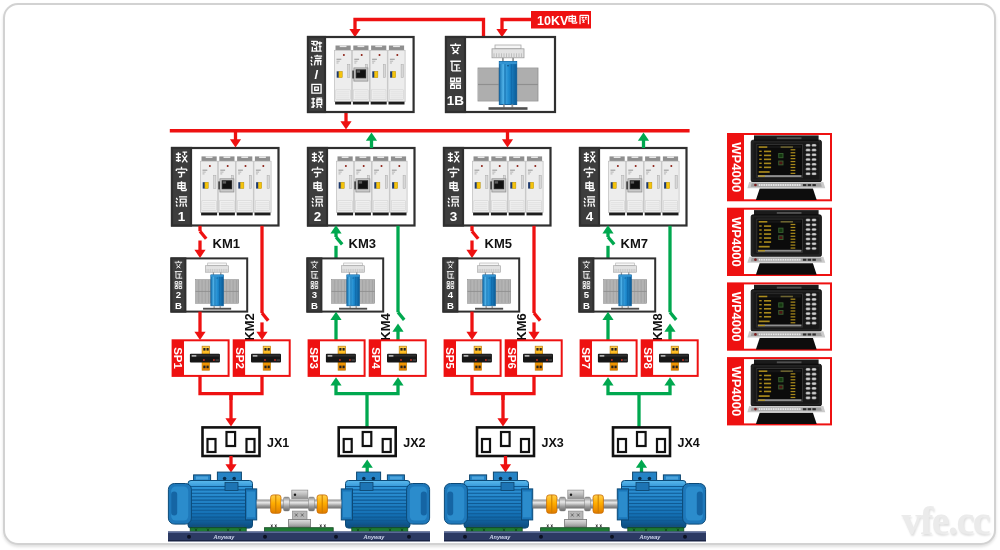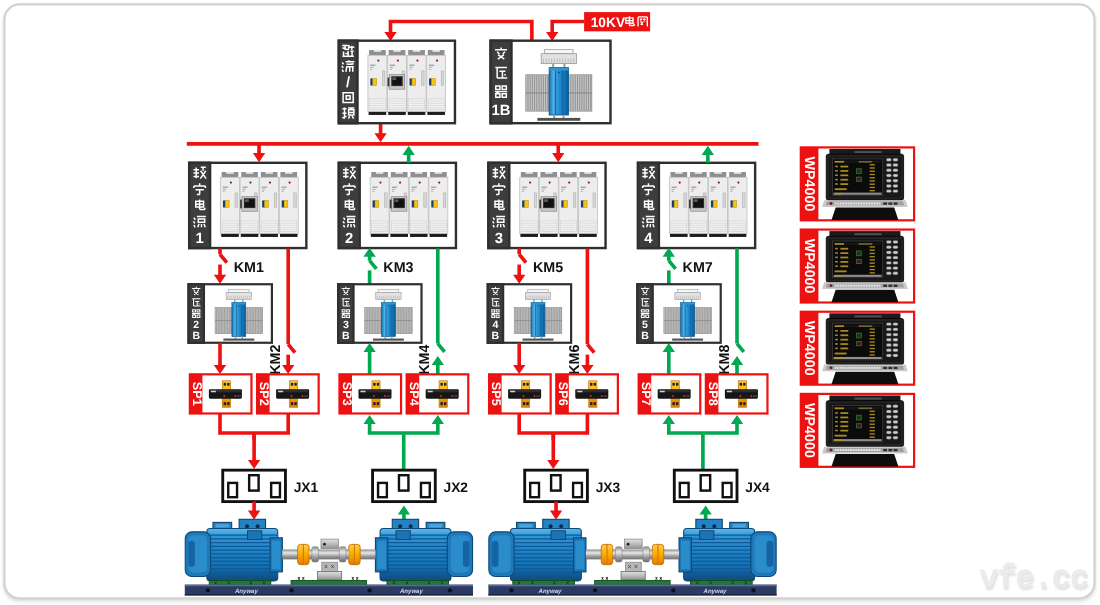--- a/index.html
+++ b/index.html
@@ -1,15 +1,15 @@
 <!DOCTYPE html>
 <html><head><meta charset="utf-8"><style>
 *{-webkit-font-smoothing:antialiased;} html,body{margin:0;padding:0;background:#fff;width:1000px;height:550px;overflow:hidden;}
 #panel{position:absolute;left:3px;top:3px;width:989px;height:538px;border:2px solid #d2d2d2;border-radius:15px;background:#fff;box-shadow:0 2px 3px rgba(0,0,0,0.12);}
-#wm{position:absolute;right:5px;bottom:-1px;font-family:Liberation Mono, monospace;font-weight:bold;font-size:30px;color:#ebebeb;letter-spacing:-1.5px;text-shadow:1px 2px 2px #e0e0e0;margin-left:18px;}
+#wm{position:absolute;right:5px;bottom:-1px;font-family:Liberation Serif, serif;font-weight:bold;font-size:40px;color:#ebebeb;letter-spacing:-1.5px;text-shadow:1px 2px 2px #e0e0e0;margin-left:18px;}
 svg{position:absolute;left:0;top:0;}
 </style></head>
 <body>
 <div id="panel">
     <div id="wm">vfe.cc</div>
   </div>
 <svg width="1000" height="550" viewBox="0 0 1000 550">
 
 <defs>
 <linearGradient id="blu" x1="0" y1="0" x2="1" y2="0">

